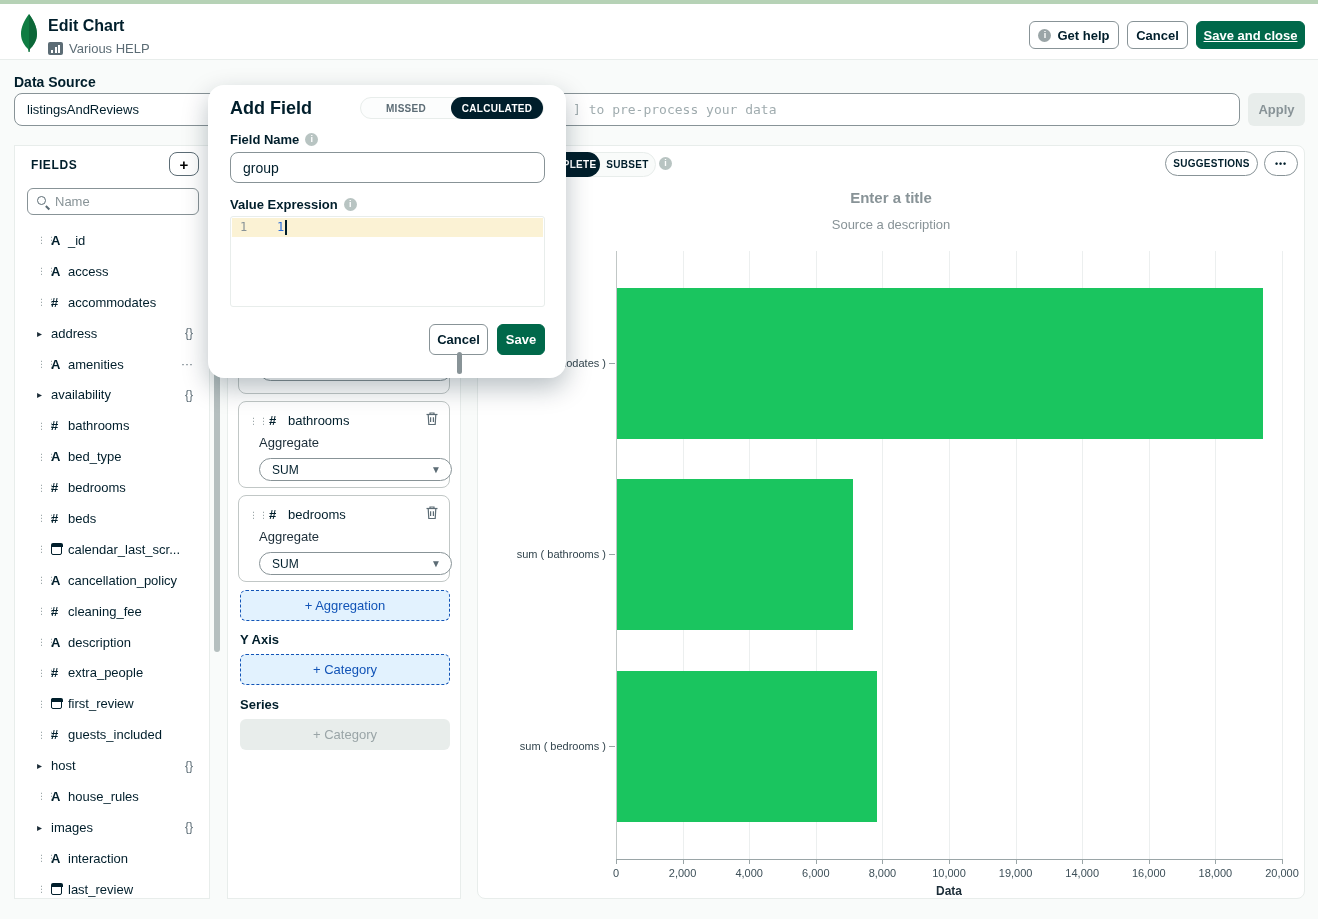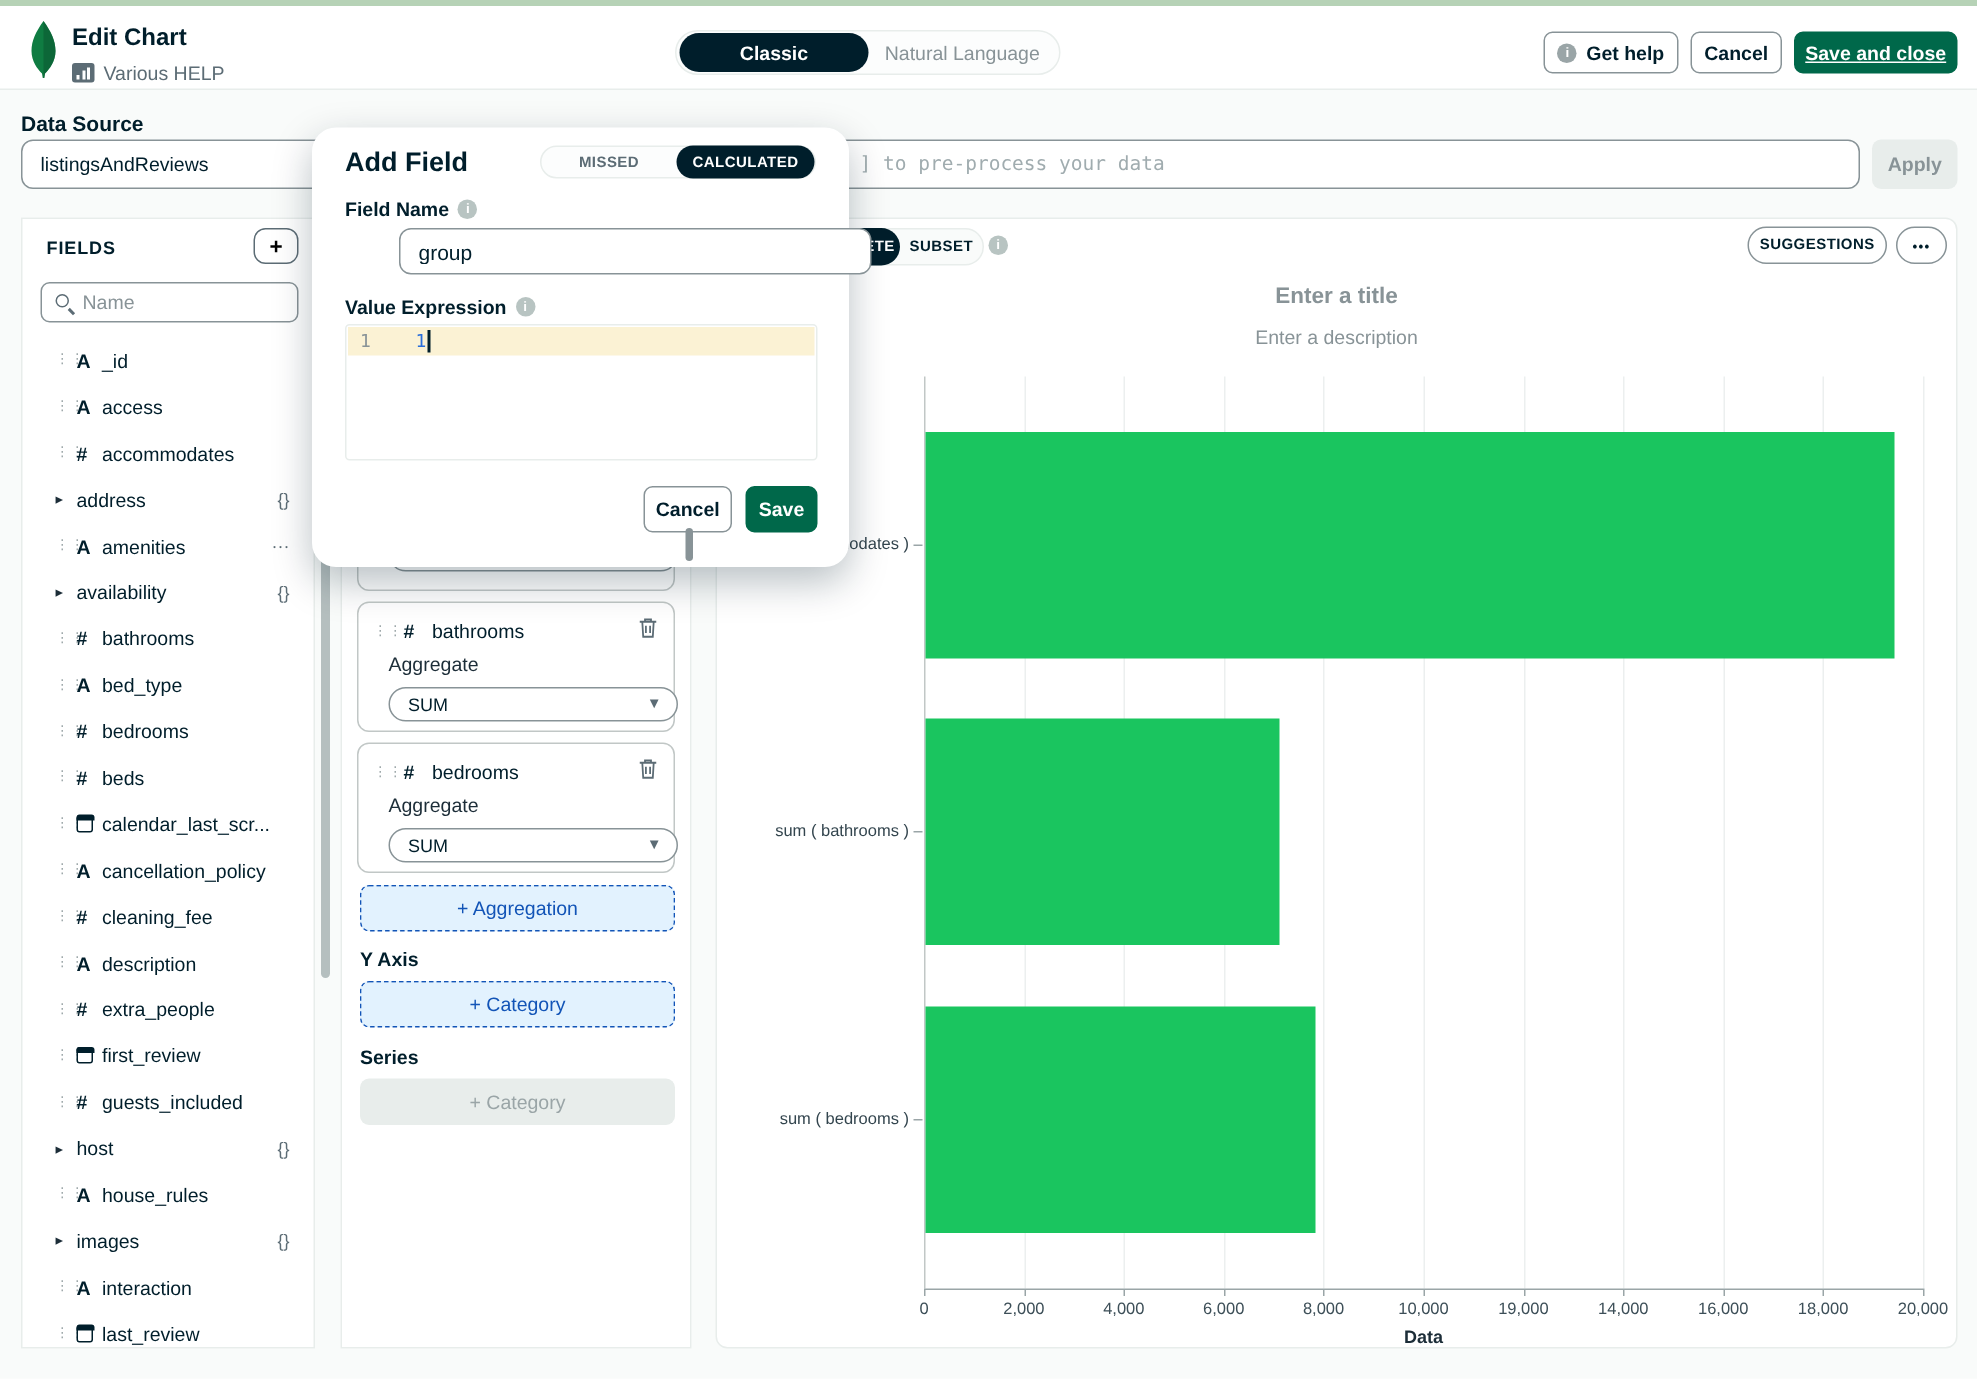--- a/index.html
+++ b/index.html
@@ -96,21 +96,21 @@
   .value-label { position:absolute; font-size:12px; font-weight:bold; color:#1C2D38; text-align:center; width:100px; }
 
   
   .modal { left:208px; top:85px; width:358px; height:293px; background:#fff; border-radius:16px; box-shadow:0 10px 26px rgba(0,30,43,.28); z-index:50; }
   .modal-title { position:absolute; left:22px; top:13px; font-size:18px; font-weight:bold; }
   .mc-toggle { position:absolute; left:152px; top:12px; width:184px; height:22px; background:#FCFDFD; border:1px solid #E8EDEB; border-radius:11px; }
   .mc-toggle .seg { height:22px; font-size:10px; font-weight:bold; letter-spacing:.03em; }
   .mc-toggle .seg.off { flex:1; color:#5C6C75; }
   .mc-toggle .seg.on { width:92px; border-radius:11px; }
   .flabel { position:absolute; left:22px; font-size:13px; font-weight:bold; display:flex; align-items:center; gap:6px; }
-  .m-input { position:absolute; left:22px; top:67px; width:315px; height:31px; border:1px solid #889397; border-radius:8px; font-size:14px; padding-left:12px; color:#001E2B; font-family:"Liberation Sans", sans-serif;margin-left:36px; }
+  .m-input { position:absolute; left:22px; top:67px; width:315px; height:31px; border:1px solid #889397; border-radius:8px; font-size:14px; padding-left:12px; color:#001E2B; font-family:"Liberation Sans", sans-serif; }
   .editor { position:absolute; left:22px; top:131px; width:315px; height:91px; border:1px solid #E8EDEB; border-radius:3px; background:#fff; font-family:"DejaVu Sans Mono", monospace; font-size:12px; cursor:text; }
   .activeline { position:absolute; left:1px; top:1px; right:1px; height:19px; background:#FBF2D4; }
   .lnum { position:absolute; left:9px; top:3px; color:#889397; }
   .codetok { position:absolute; left:46px; top:3px; color:#2A6FDB; }
   .cursor { position:absolute; left:54px; top:3px; width:1.5px; height:15px; background:#001E2B; }
   .btn-cancel-m { position:absolute; left:221px; top:239px; width:59px; height:31px; }
   .btn-save-m { position:absolute; left:289px; top:239px; width:48px; height:31px; background:#00684A; border-color:#00684A; color:#fff; }
 </style>
 </head>
 <body>
@@ -122,24 +122,20 @@
     <path d="M13 0c5 7 8 13 8 20 0 7-4 12-7 15l-.5 3H13V0z" fill="#0A5C33" opacity="0.65"></path>
   </svg>
   <div class="abs page-title">Edit Chart</div>
   <div class="abs subrow">
     <span class="chart-mini-icon">
         <i></i>
         <i></i>
         <i></i>
       </span>
     <span>Various HELP</span>
-  </div>
-  <div class="abs seg-ctl mode-toggle">
-    <div class="seg on">Classic</div>
-    <div class="seg off">Natural Language</div>
   </div>
   <button class="abs btn btn-gethelp">
     <span class="info-ic">i</span>
     <span>Get help</span>
   </button>
   <button class="abs btn btn-cancel-top">Cancel</button>
   <button class="abs btn btn-save-top">Save and close</button>
 </div>
 
 <div class="abs ds-label">Data Source</div>
@@ -333,21 +329,21 @@
 
 <div class="abs card chart-card">
   <div class="seg-ctl sample-toggle">
     <div class="seg on">COMPLETE</div>
     <div class="seg off">SUBSET</div>
   </div>
   <span class="info-ic light chart-info">i</span>
   <button class="btn btn-sugg">SUGGESTIONS</button>
   <button class="btn btn-more">•••</button>
   <div class="chart-title">Enter a title</div>
-  <div class="chart-desc">Enter a description</div>
+  <div class="chart-desc">Source a description</div>
   <div class="plot" id="plot">
       <div class="gridline axis" style="left: 0px;"></div>
       <div class="xtickmark" style="left: 0px;"></div>
       <div class="gridline" style="left: 66.6px;"></div>
       <div class="xtickmark" style="left: 66.6px;"></div>
       <div class="gridline" style="left: 133.2px;"></div>
       <div class="xtickmark" style="left: 133.2px;"></div>
       <div class="gridline" style="left: 199.8px;"></div>
       <div class="xtickmark" style="left: 199.8px;"></div>
       <div class="gridline" style="left: 266.4px;"></div>

